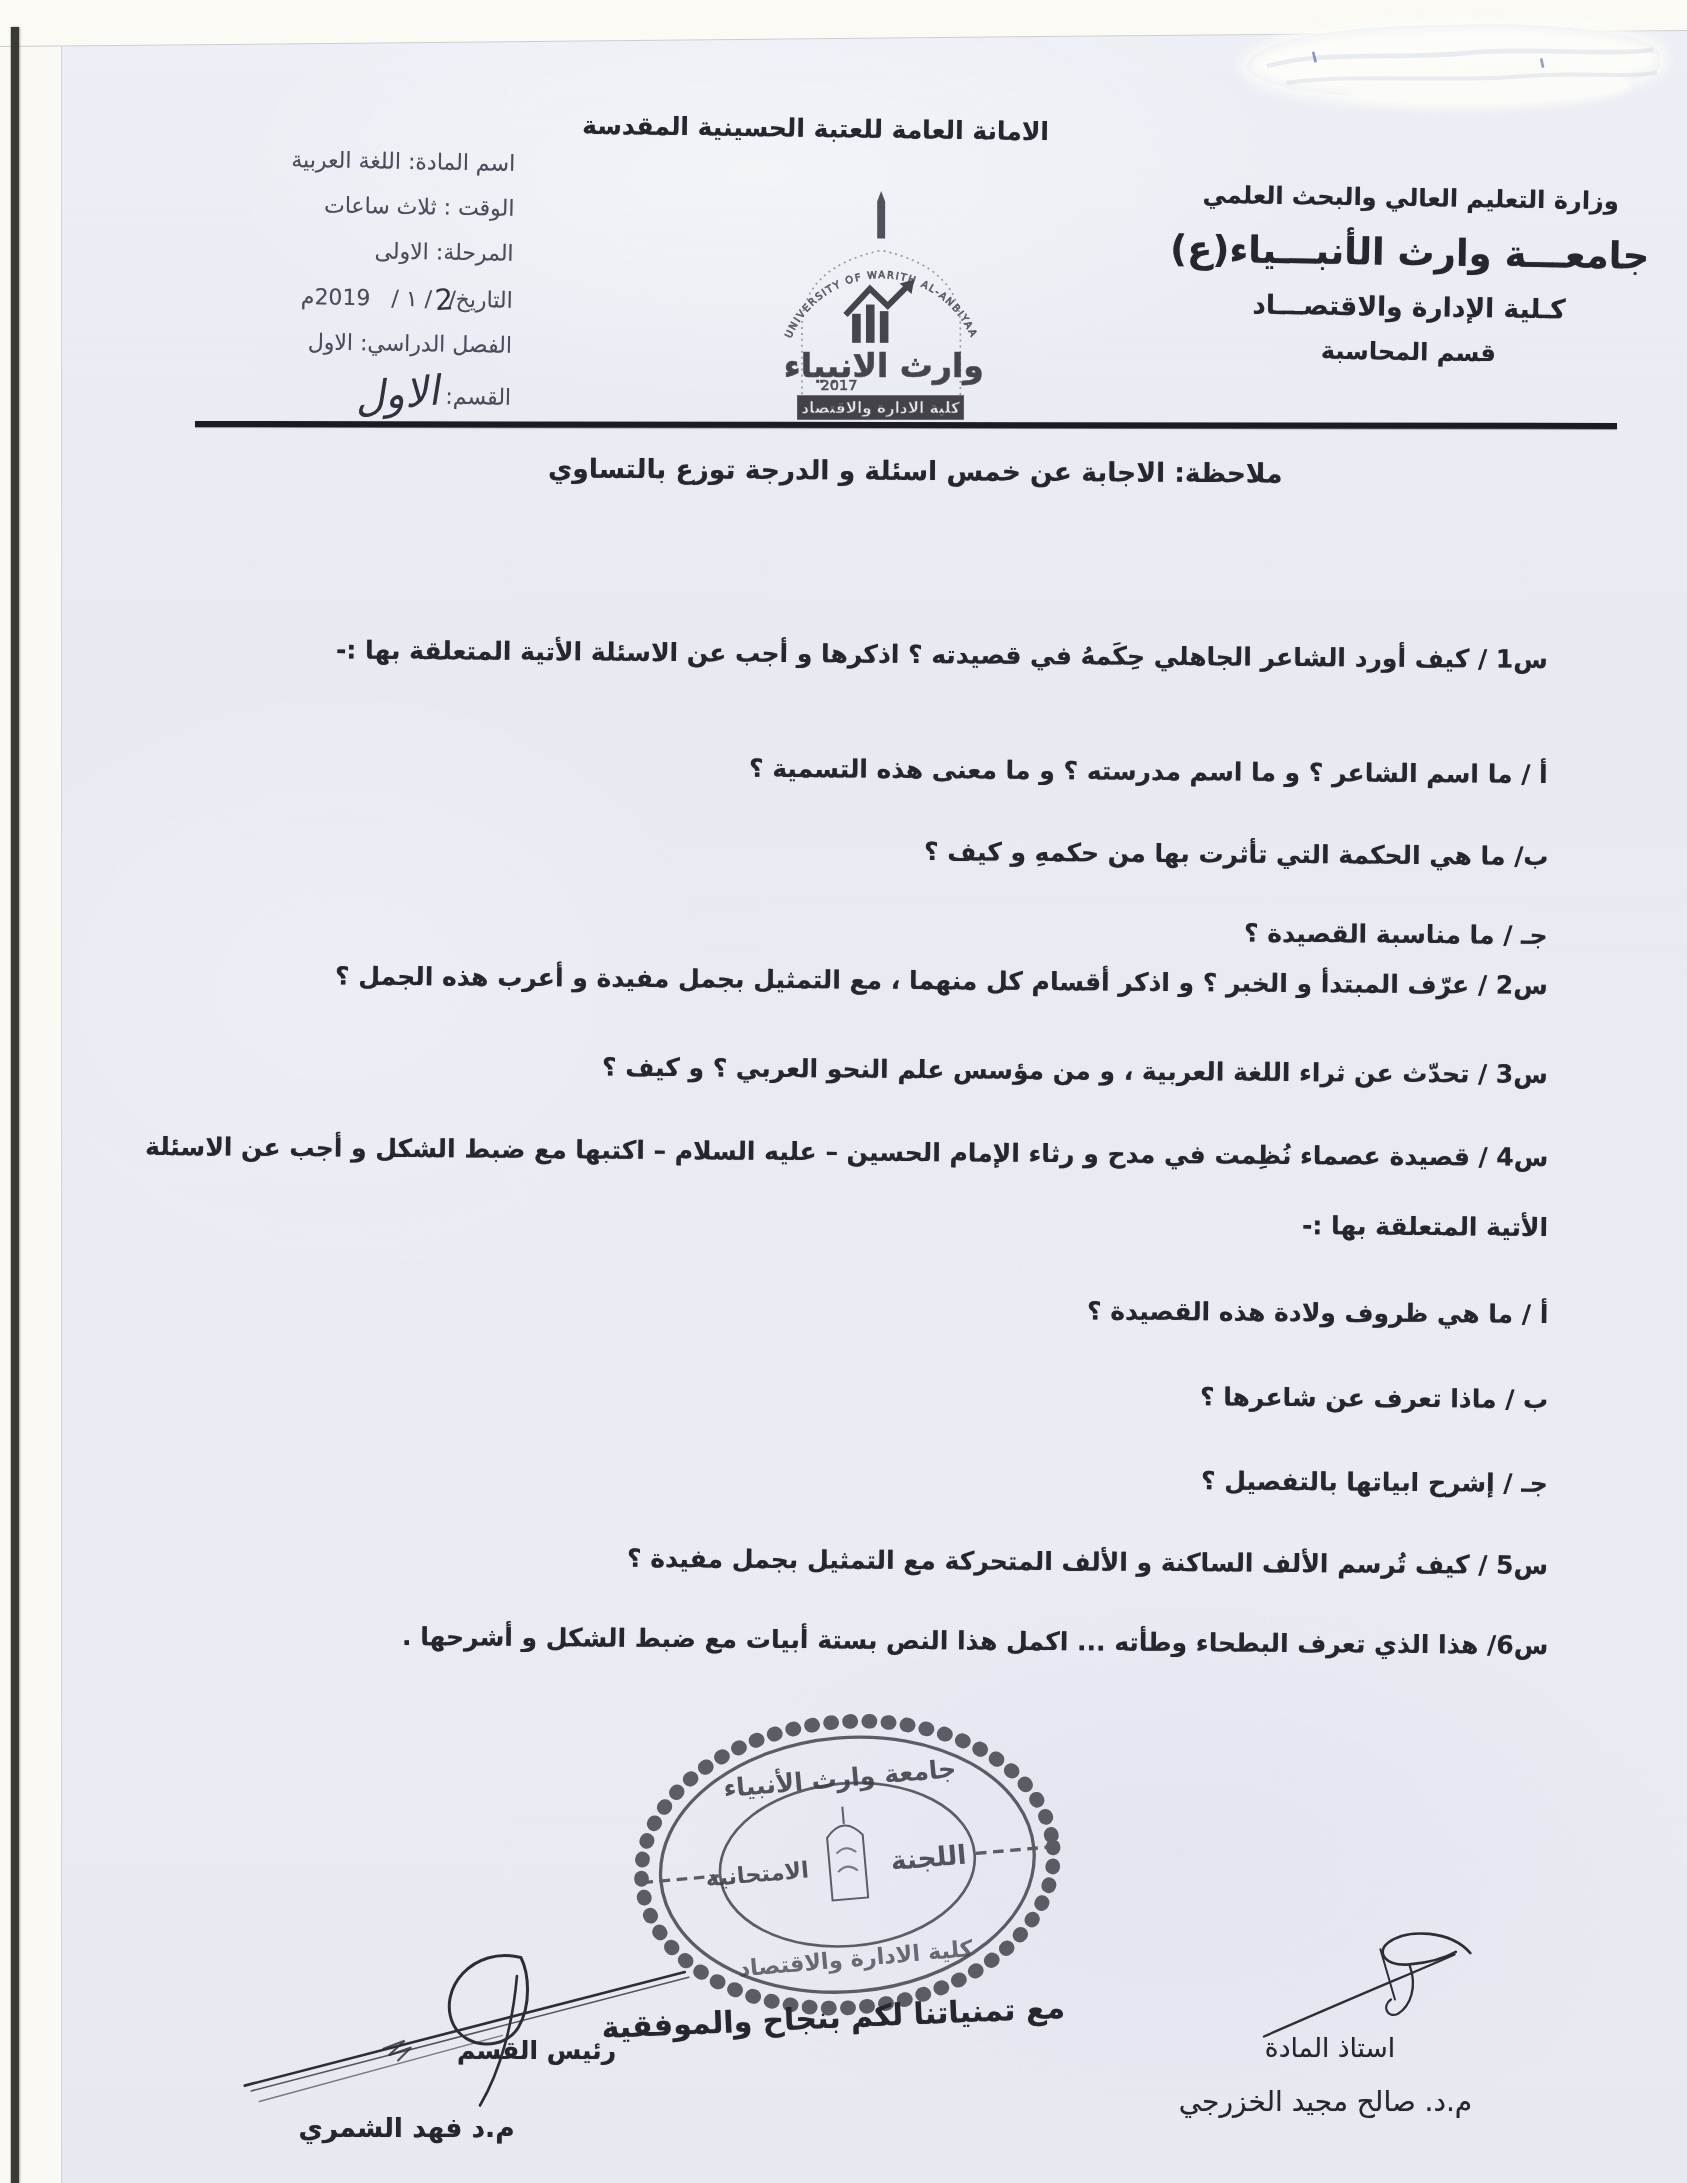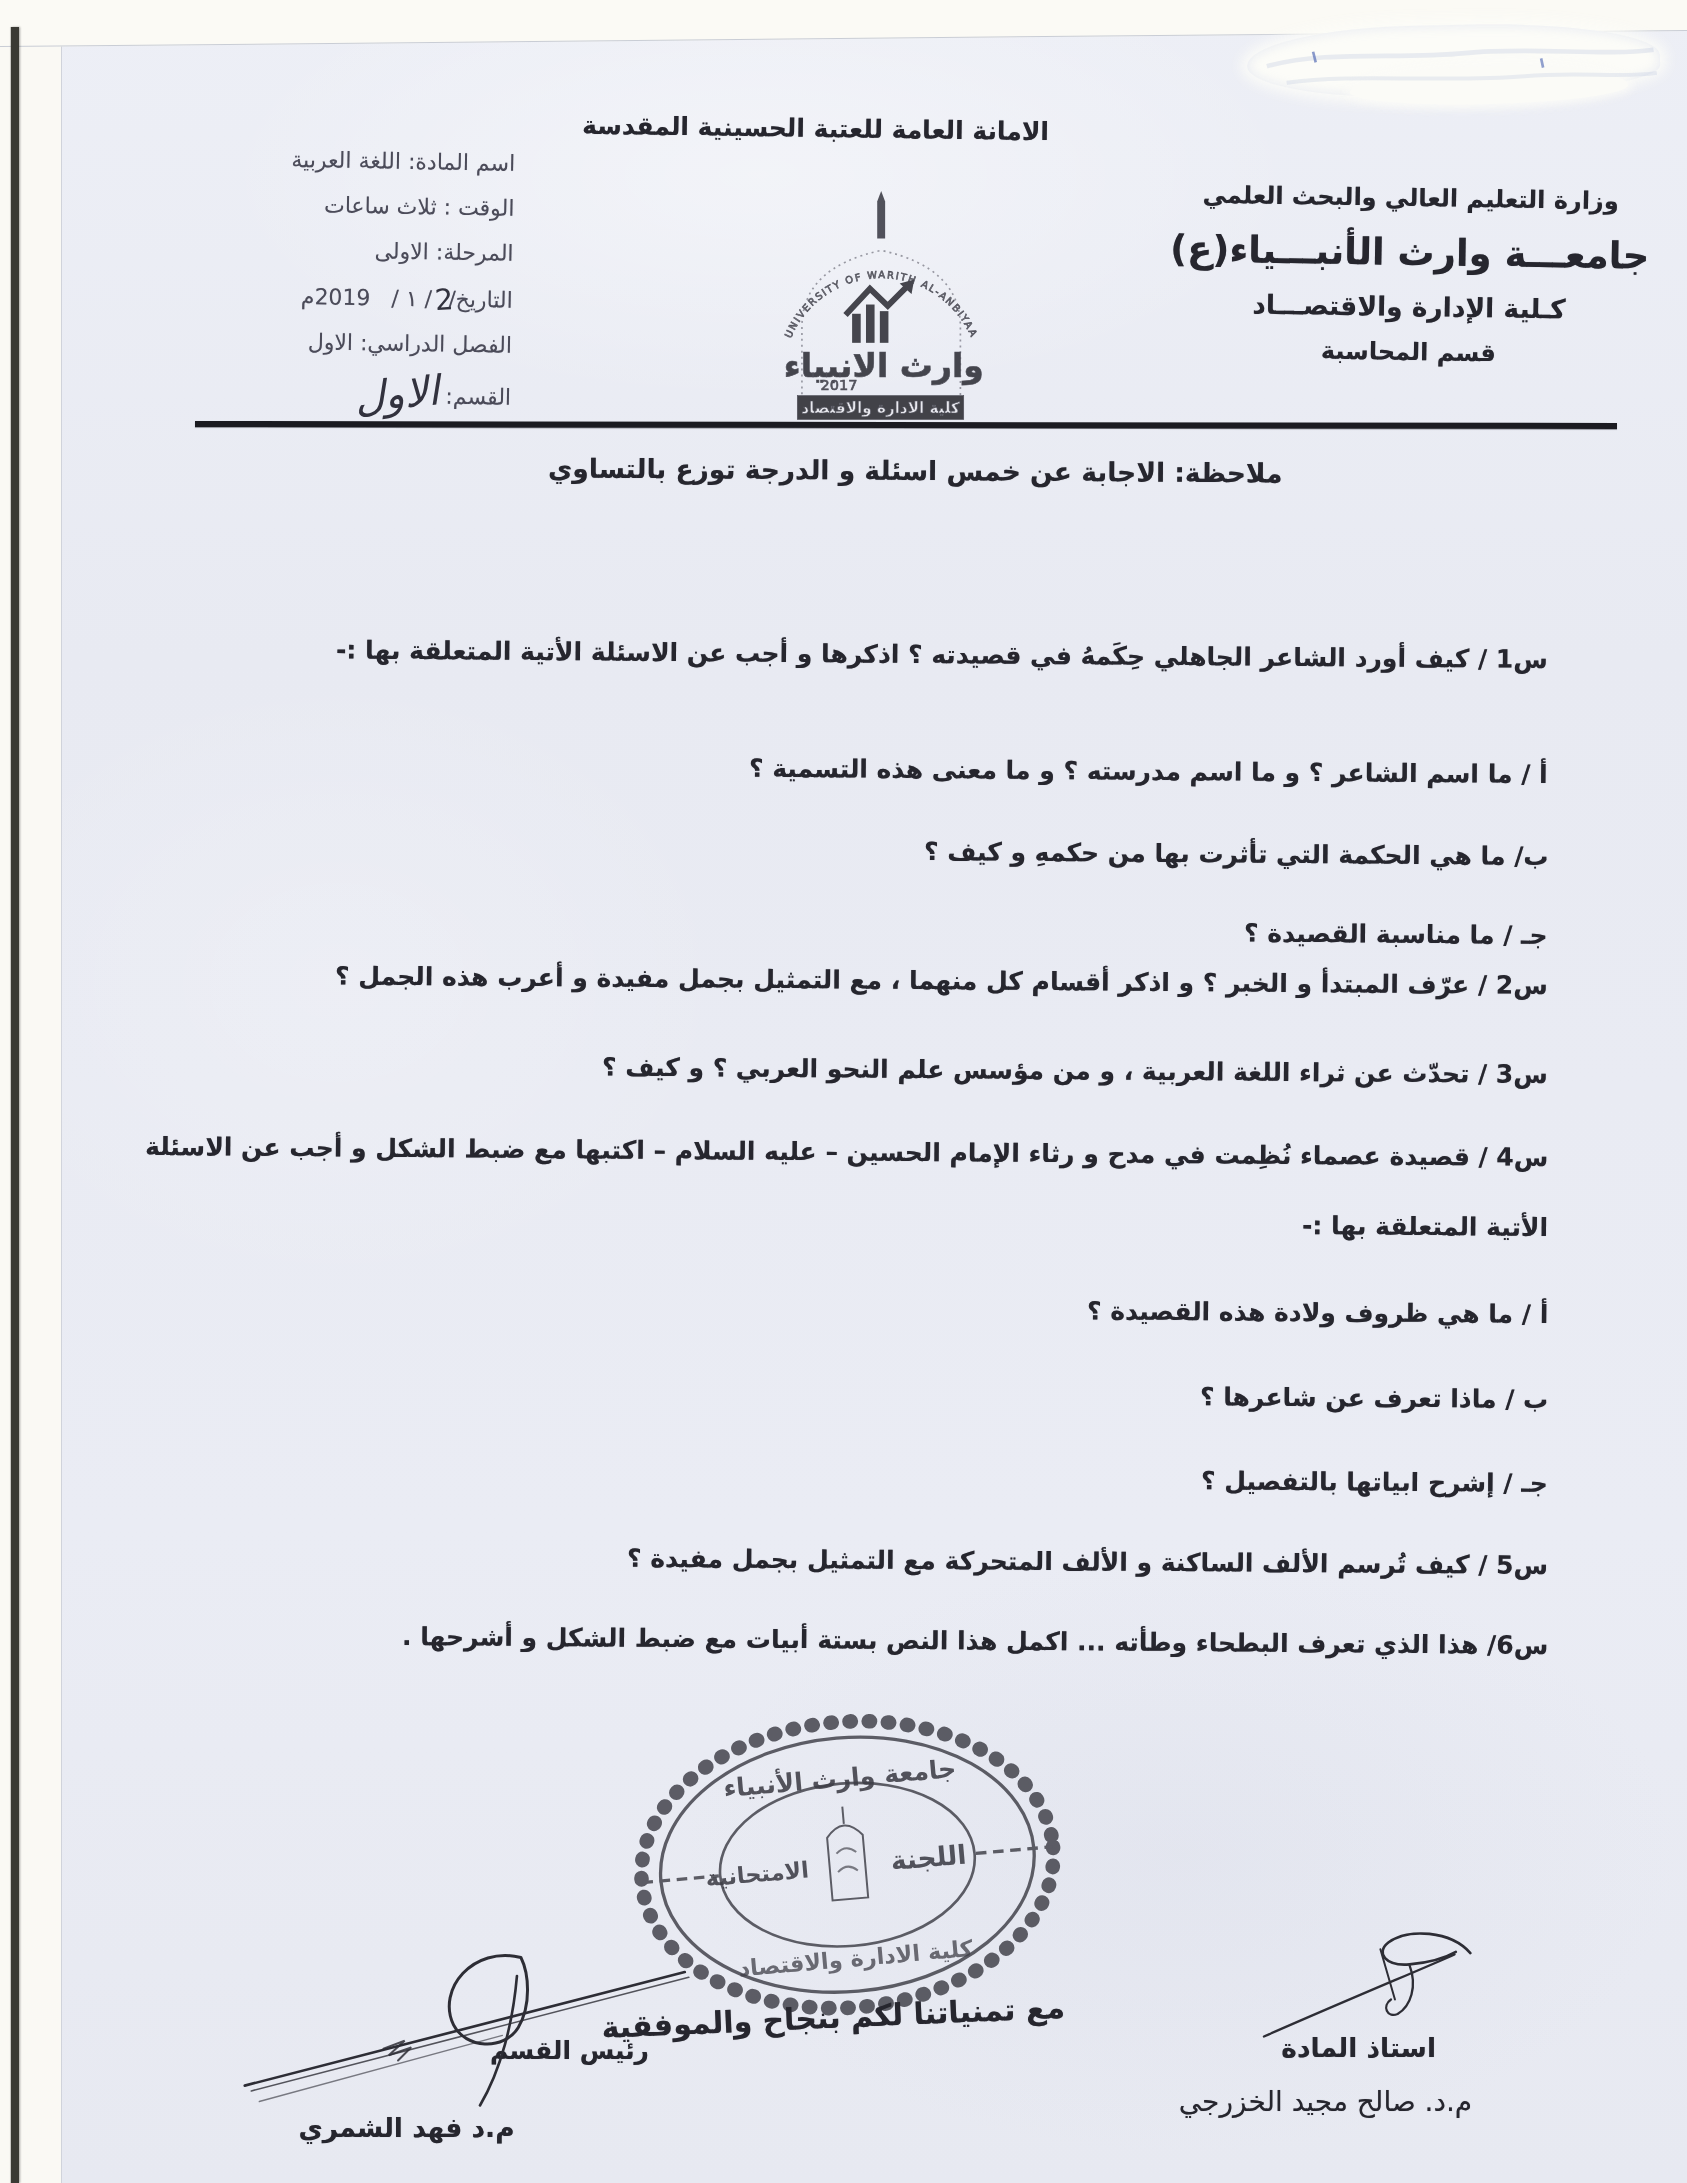--- a/index.html
+++ b/index.html
@@ -61,23 +61,23 @@
   .q5 {top:1551px;} .q6 {top:1631px;}
 
   .logo-box{position:absolute;left:761px;top:187px;width:241px;height:241px;z-index:4;opacity:.88;}
   .stamp-box{position:absolute;left:619px;top:1694px;width:457px;height:344px;transform:rotate(-5deg);z-index:5;opacity:.92;}
   .wishes{top:1999px;left:642px;width:423px;text-align:center;font-size:30px;font-weight:700;
           transform:rotate(-2.5deg);z-index:6;}
 
   .sig-svg{position:absolute;z-index:7;}
   .sig-left-svg{left:218px;top:1935px;}
   .sig-right-svg{left:1211px;top:1912px;}
-  .sig-title-left{top:2036px;left:457px;width:192px;text-align:right;font-size:25px;font-weight:700;z-index:6;}
+  .sig-title-left{top:2036px;left:457px;width:192px;text-align:left;font-size:25px;font-weight:700;z-index:6;}
   .sig-name-left{top:2112px;left:284px;width:245px;text-align:center;font-size:26.5px;font-weight:700;z-index:6;}
-  .sig-title-right{top:2032px;left:1224px;width:212px;font-size:26.5px;font-weight:700;z-index:6;}
+  .sig-title-right{top:2032px;left:1224px;width:212px;text-align:center;font-size:26.5px;font-weight:400;z-index:6;}
   .sig-name-right{top:2085px;left:1170px;width:311px;text-align:center;font-size:28px;font-weight:400;z-index:6;}
 
   .whiteout{
     position:absolute;left:1247px;top:25px;width:413px;height:71px;z-index:5;
     background:#fcfcf8;transform:rotate(-1deg);
     border-radius:48% 52% 55% 45% / 62% 55% 45% 55%;
     box-shadow:0 0 13.2px 6.6px rgba(252,252,248,.95), inset 0 0 12px rgba(225,229,240,.8);
   }
   .whiteout2{
     position:absolute;left:1350px;top:66px;width:278px;height:38px;z-index:5;

